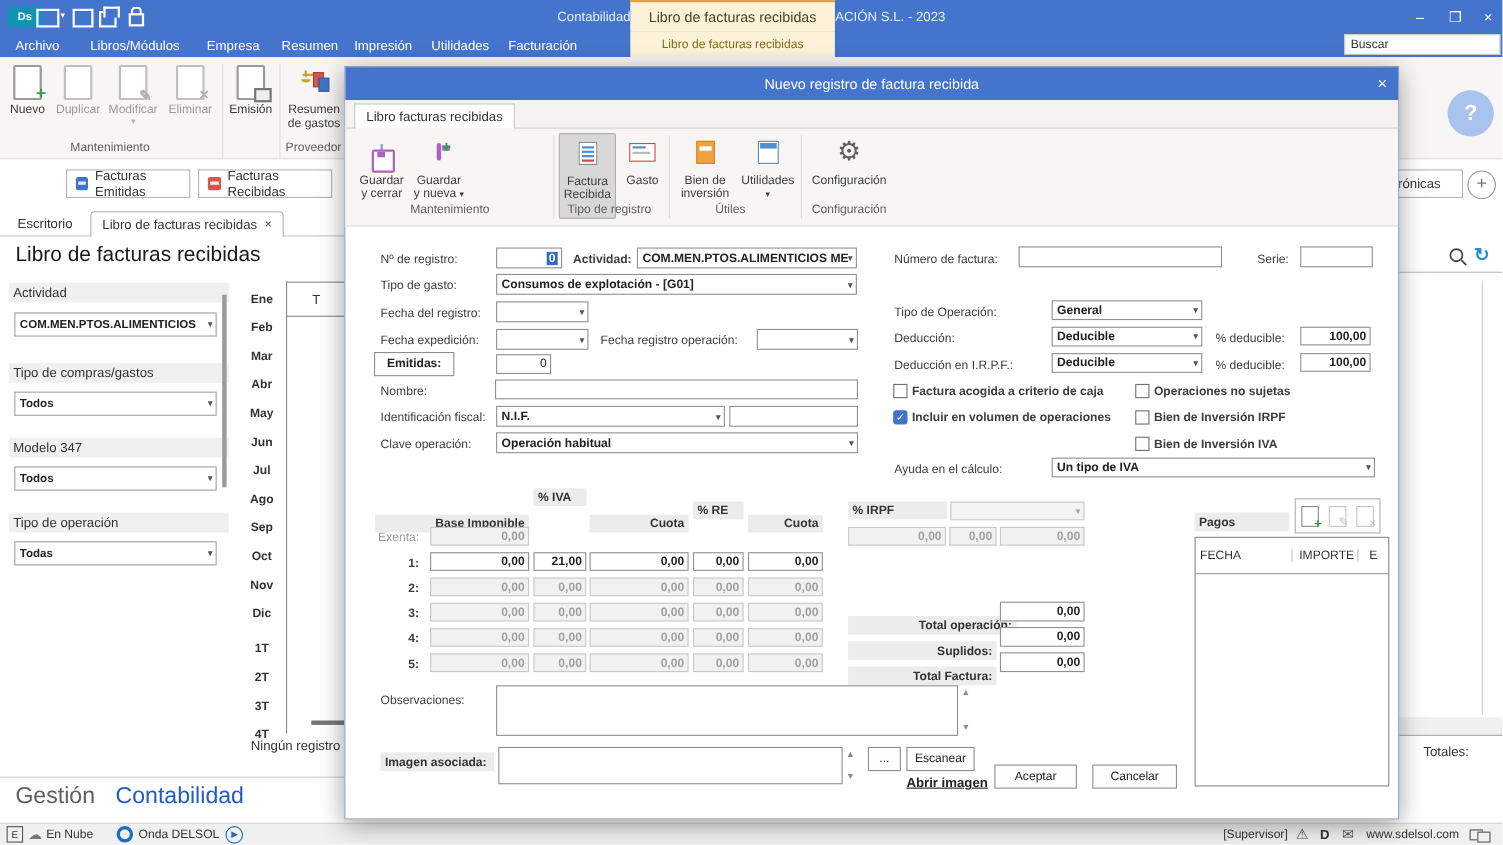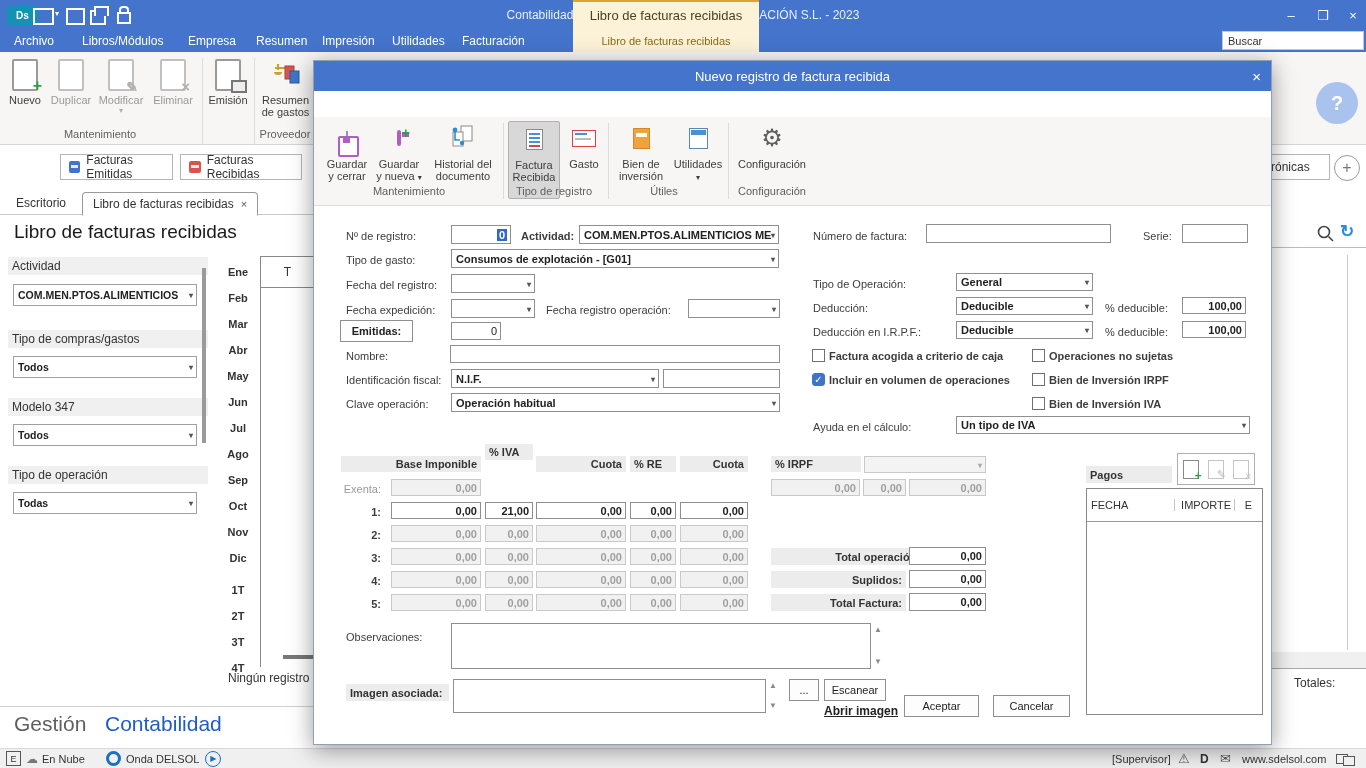--- a/index.html
+++ b/index.html
@@ -40,21 +40,21 @@
   .arr{position:absolute;right:3px;top:50%;transform:translateY(-50%);font-size:8px;color:#555;}
   .mon{position:absolute;left:222px;width:32px;text-align:center;font-size:11px;font-weight:bold;color:#333;}
   
   .lbl{position:absolute;font-size:11px;color:#3d3d3d;white-space:nowrap;}
   .inp{position:absolute;background:#fff;border:1px solid #8f8f8f;box-sizing:border-box;font-size:11px;color:#222;display:flex;align-items:center;padding:0 3px;overflow:hidden;}
   .inp.num{justify-content:flex-end;font-weight:bold;}
   .inp.dis{background:#f1f1f1;border-color:#c9c9c9;color:#9f9f9f;}
   .combo{position:absolute;background:#fff;border:1px solid #8f8f8f;box-sizing:border-box;font-size:11px;font-weight:bold;color:#222;display:flex;align-items:center;padding:0 16px 0 4px;white-space:nowrap;overflow:hidden;}
   .combo.dis{background:#f3f3f3;border-color:#c9c9c9;}
   .band{position:absolute;background:#ececec;font-size:11px;color:#333;display:flex;align-items:center;padding:0 4px;box-sizing:border-box;white-space:nowrap;}
-  .band.r{justify-content:flex-end;font-weight:bold;}
+  .band.r{justify-content:flex-end;font-weight:bold;margin-top:12px;}
   .band.b{font-weight:bold;}
   .cb{position:absolute;width:13px;height:13px;background:#fff;border:1px solid #707070;box-sizing:border-box;}
   .cb.on{background:#3f74c8;border-color:#3f74c8;border-radius:3px;color:#fff;font-size:10px;display:flex;align-items:center;justify-content:center;}
   .cblbl{position:absolute;font-size:11px;font-weight:bold;color:#3d3d3d;white-space:nowrap;}
   .pbtn{position:absolute;background:#fdfdfd;border:1px solid #8f8f8f;box-sizing:border-box;font-size:11px;color:#222;display:flex;align-items:center;justify-content:center;}
   
   .dialog{position:absolute;left:313px;top:60px;width:959px;height:685px;background:#fff;border:1px solid #8fa0b4;box-sizing:border-box;box-shadow:0 5px 22px rgba(0,0,0,.4);z-index:10;}
   .dlg-title{position:absolute;left:0;top:0;width:100%;height:30px;background:#4574cd;color:#fff;font-size:13px;display:flex;align-items:center;justify-content:center;}
   .dlg-tabstrip{position:absolute;left:0;top:30px;width:100%;height:26px;background:#f4f3f2;border-bottom:1px solid #c5c5c5;box-sizing:border-box;}
   .dlg-tab{position:absolute;left:8px;top:3px;height:23px;background:#fff;border:1px solid #c5c5c5;border-bottom:none;box-sizing:border-box;font-size:12px;color:#333;display:flex;align-items:center;padding:0 10px;z-index:2;}
@@ -312,47 +312,38 @@
       <span style="width:10px;height:8px;border:1.5px solid #555;"></span>
       <span style="width:10px;height:8px;border:1.5px solid #555;margin-left:-5px;margin-top:4px;background:#f0f0f0;"></span>
     </div>
 </div>
 
 <div class="dialog">
   <div class="dlg-title">
     <span>Nuevo registro de factura recibida</span>
     <span style="position:absolute;right:10px;top:0;height:30px;display:flex;align-items:center;font-size:15px;">×</span>
   </div>
+  <div class="dlg-tabstrip">
+    <div class="dlg-tab">
+        <span>Libro facturas recibidas</span>
+      </div>
+  </div>
 
   <div class="dlg-ribbon">
     <div class="dbtn" style="left:9px;width:48px;">
       <div class="ric">
           <span style="position:relative;"><span class="grid-ic"></span><span class="floppy" style="position:absolute;left:-8px;top:4px;"></span></span>
         </div>
       <span>Guardar</span><br><span>y cerrar</span>
     </div>
     <div class="dbtn" style="left:60px;width:50px;">
       <div class="ric">
           <span style="position:relative;"><span class="floppy"></span><span style="position:absolute;right:-9px;top:-5px;color:#2f9e44;font-weight:bold;font-size:14px;">+</span></span>
         </div>
       <span>Guardar</span><br><span>y nueva</span> <span style="font-size:8px;">▾</span>
-    </div>
-    <div class="dbtn" style="left:113px;width:72px;">
-      <div class="ric">
-        <span>
-          <svg width="28" height="26" viewBox="0 0 28 26">
-            <rect x="12" y="2" width="11" height="15" fill="#fff" stroke="#8a8a8a"></rect>
-            <rect x="4" y="8" width="10" height="14" fill="#fff" stroke="#8a8a8a"></rect>
-            <circle cx="6" cy="6" r="2.4" fill="#2b8dd6"></circle>
-            <path d="M6 8 v8 h5" fill="none" stroke="#2b8dd6" stroke-width="1.6"></path>
-            <circle cx="13" cy="19" r="2.2" fill="#2b8dd6"></circle>
-          </svg>
-        </span>
-      </div>
-      <span>Historial del</span><br><span>documento</span>
     </div>
     <div class="dvsep" style="left:189px;"></div>
     <div class="dbtn sel" style="left:194px;width:52px;height:78px;">
       <div class="ric">
           <span class="sdoc">
             <i style="top:3px;"></i>
             <i style="top:7px;"></i>
             <i style="top:11px;"></i>
             <i style="top:15px;background:#d64540;"></i>
           </span>

